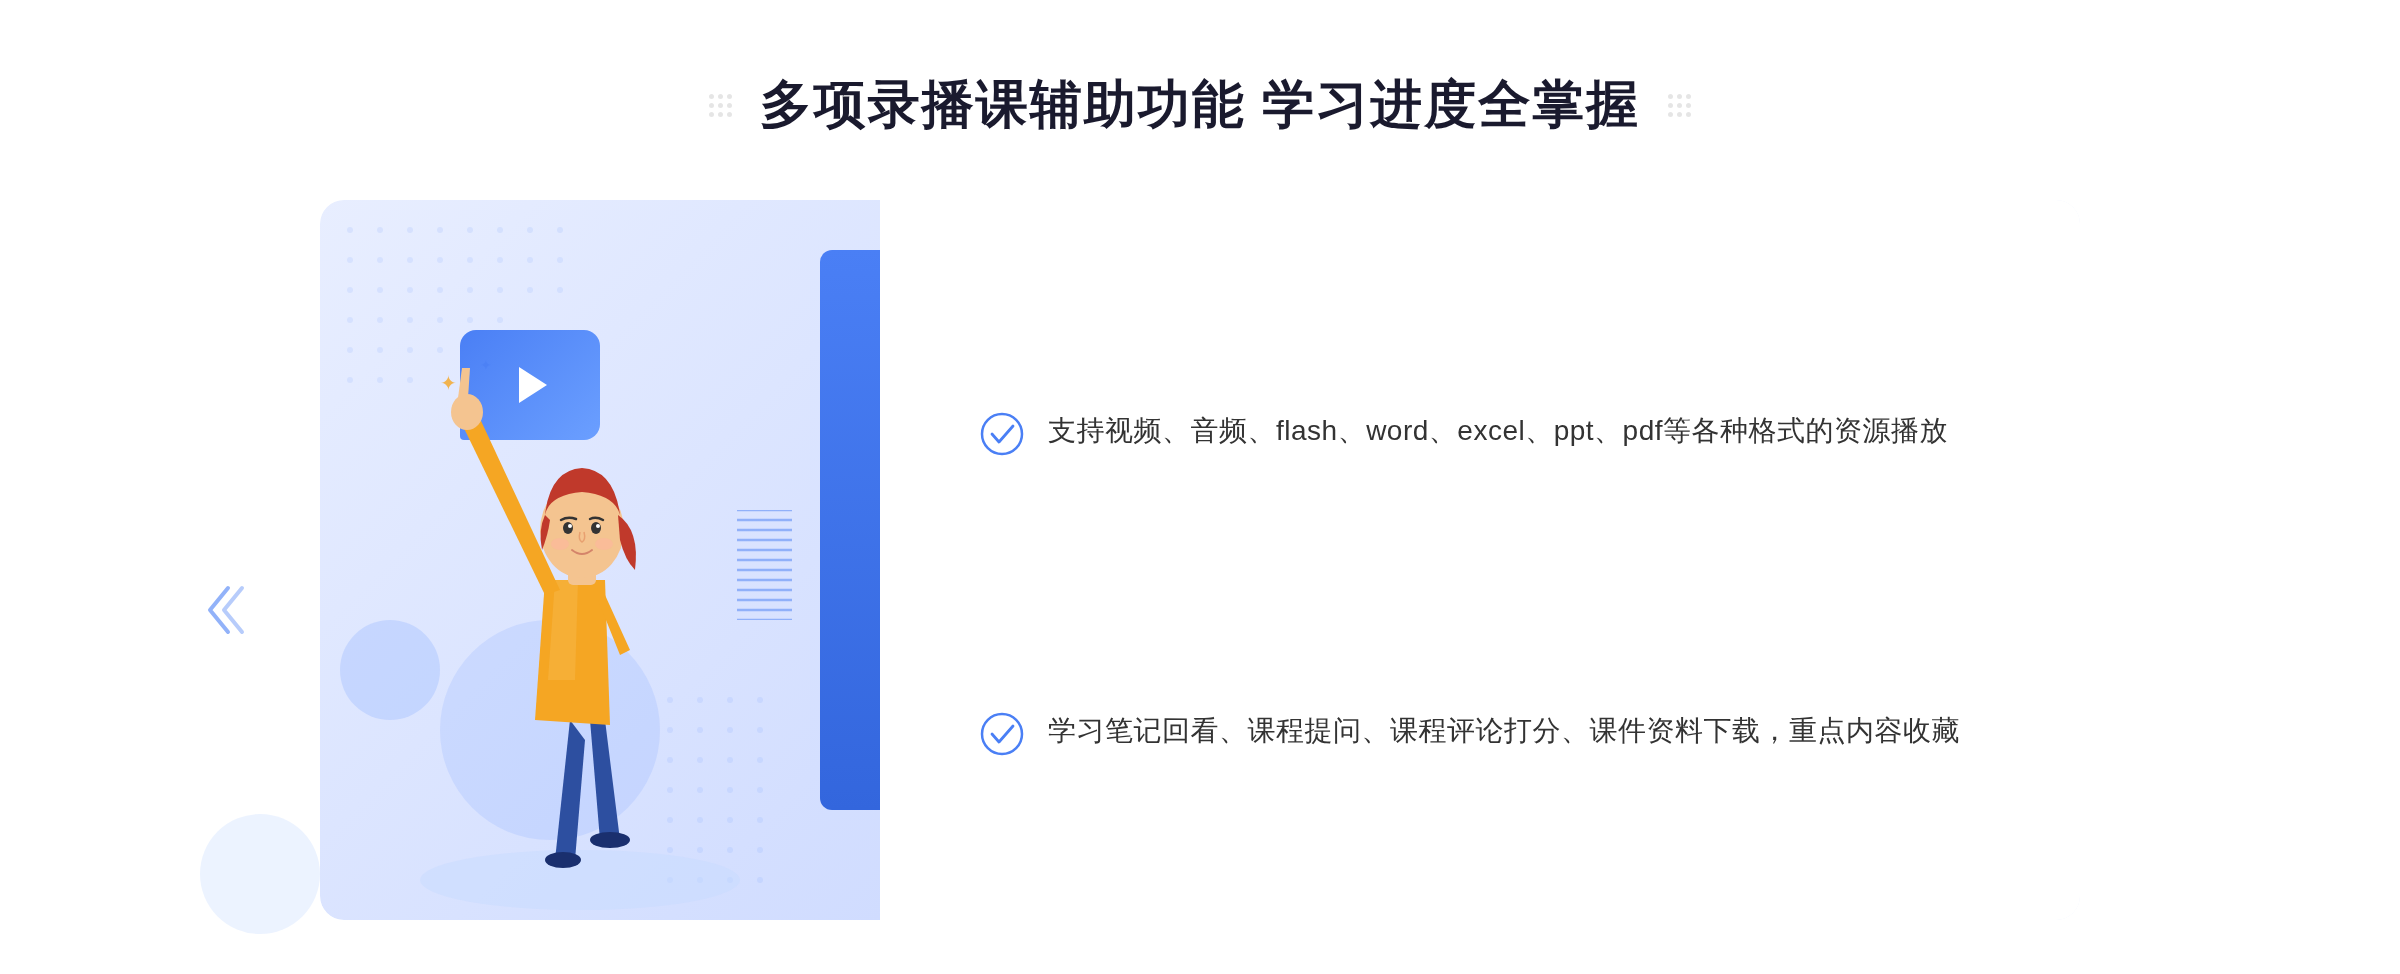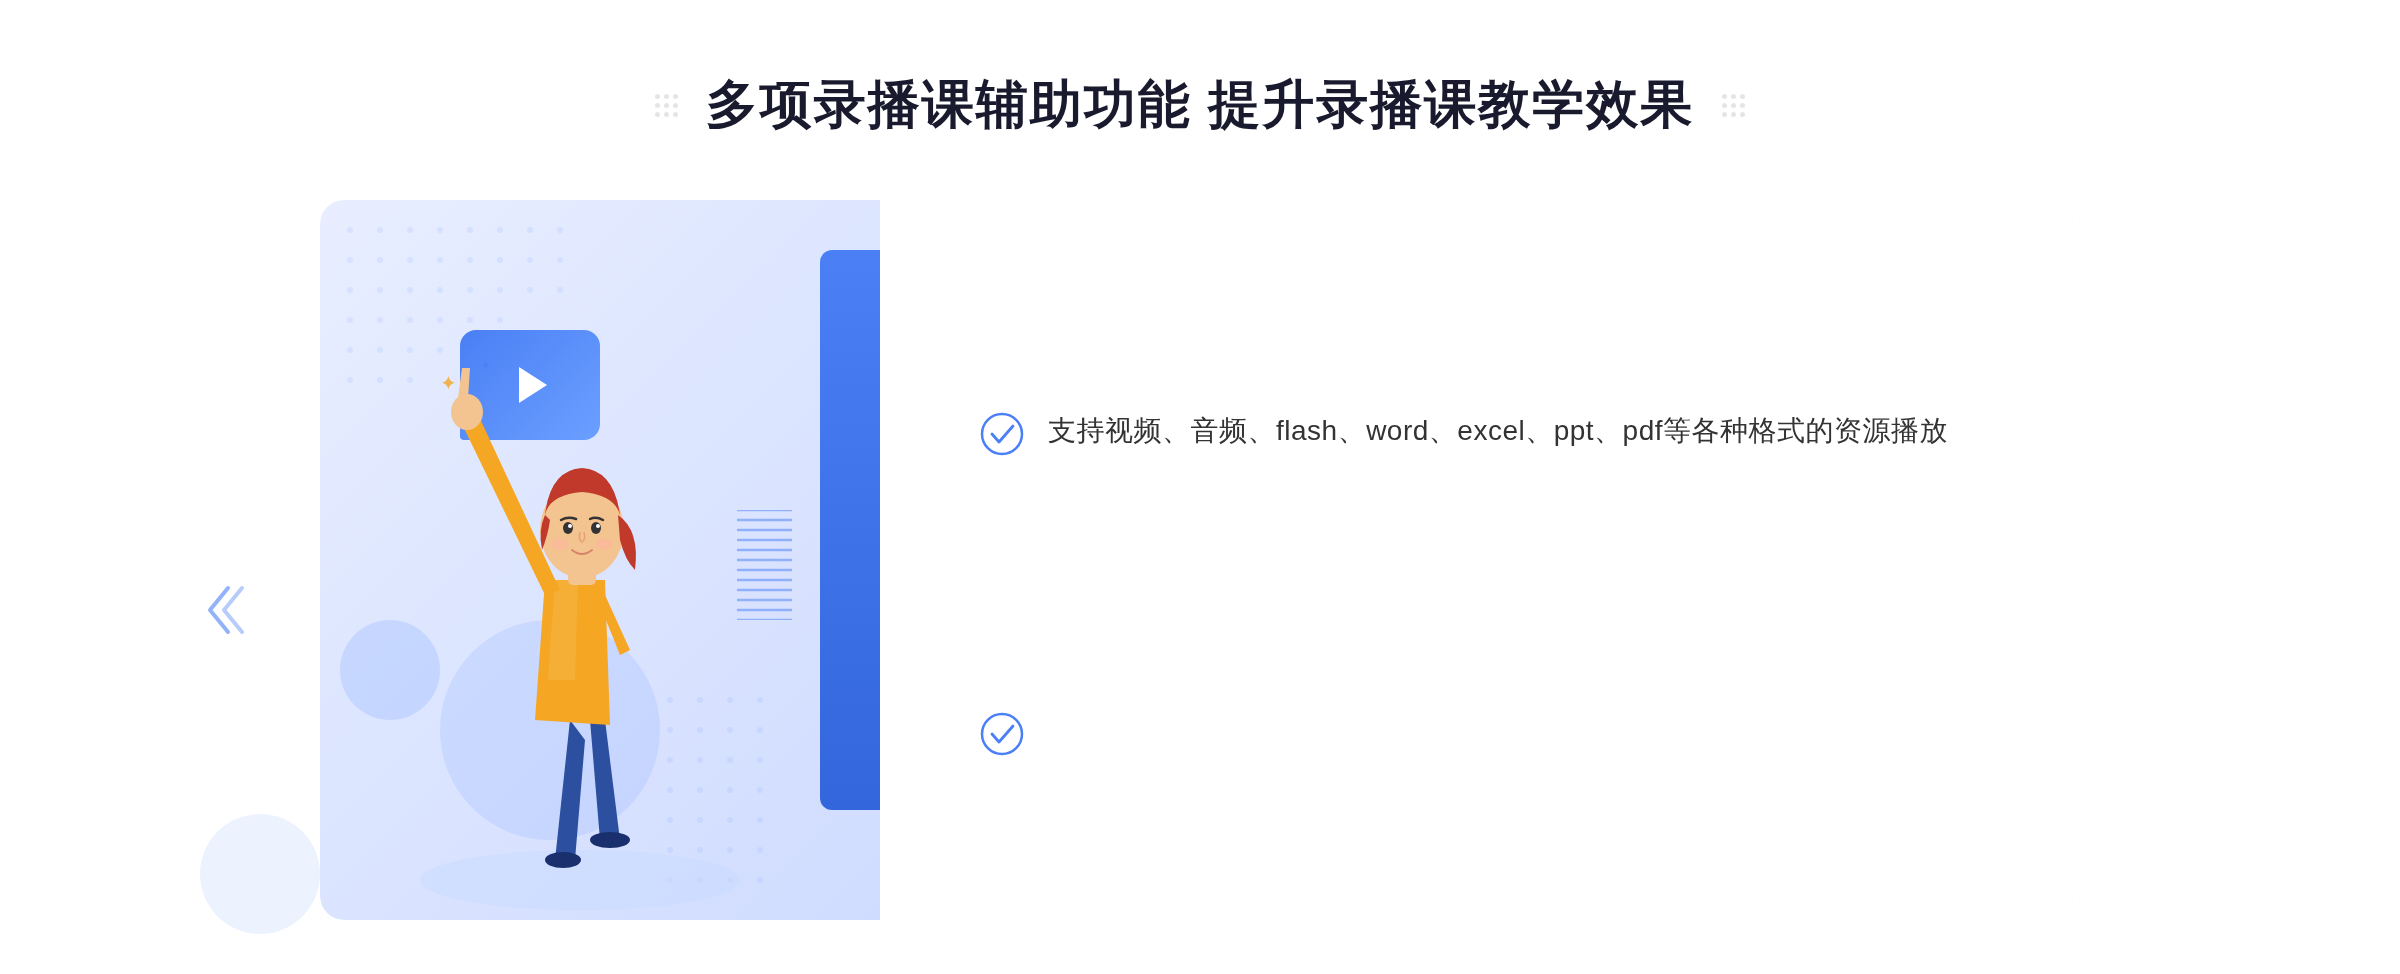--- a/index.html
+++ b/index.html
@@ -233,21 +233,21 @@
             <div class="dot"></div>
             <div class="dot"></div>
         </div>
         <div class="dot-row">
           <div class="dot"></div>
             <div class="dot"></div>
             <div class="dot"></div>
         </div>
       </div>
 
-      <h1 class="header-title">多项录播课辅助功能 提升录播课教学效果</h1>
+      <h1 class="header-title">多项录播课辅助功能 学习进度全掌握</h1>
 
       <div class="decorative-dots">
         <div class="dot-row">
           <div class="dot"></div>
             <div class="dot"></div>
             <div class="dot"></div>
         </div>
         <div class="dot-row">
           <div class="dot"></div>
             <div class="dot"></div>
@@ -431,20 +431,21 @@
         </svg>
         <span class="feature-text">支持视频、音频、flash、word、excel、ppt、pdf等各种格式的资源播放</span>
       </div>
 
 
       <div class="feature-item">
         <svg class="check-icon" viewBox="0 0 44 44" xmlns="http://www.w3.org/2000/svg">
           <circle cx="22" cy="22" r="20" fill="none" stroke="#4a7ff5" stroke-width="2.5"></circle>
           <polyline points="12,22 19,30 33,14" fill="none" stroke="#4a7ff5" stroke-width="2.8" stroke-linecap="round" stroke-linejoin="round"></polyline>
         </svg>
+        <span class="feature-text">学习笔记回看、课程提问、课程评论打分、课件资料下载，重点内容收藏</span>
       </div>
 
 
     </div>
   </div>
 
   <div style="position:absolute; left:200px; top:580px;">
     <svg width="50" height="60" viewBox="0 0 50 60" xmlns="http://www.w3.org/2000/svg">
       <polyline points="28,8 10,30 28,52" fill="none" stroke="#4a7ff5" stroke-width="4" stroke-linecap="round" stroke-linejoin="round" opacity="0.6"></polyline>
       <polyline points="42,8 24,30 42,52" fill="none" stroke="#4a7ff5" stroke-width="4" stroke-linecap="round" stroke-linejoin="round" opacity="0.4"></polyline>

